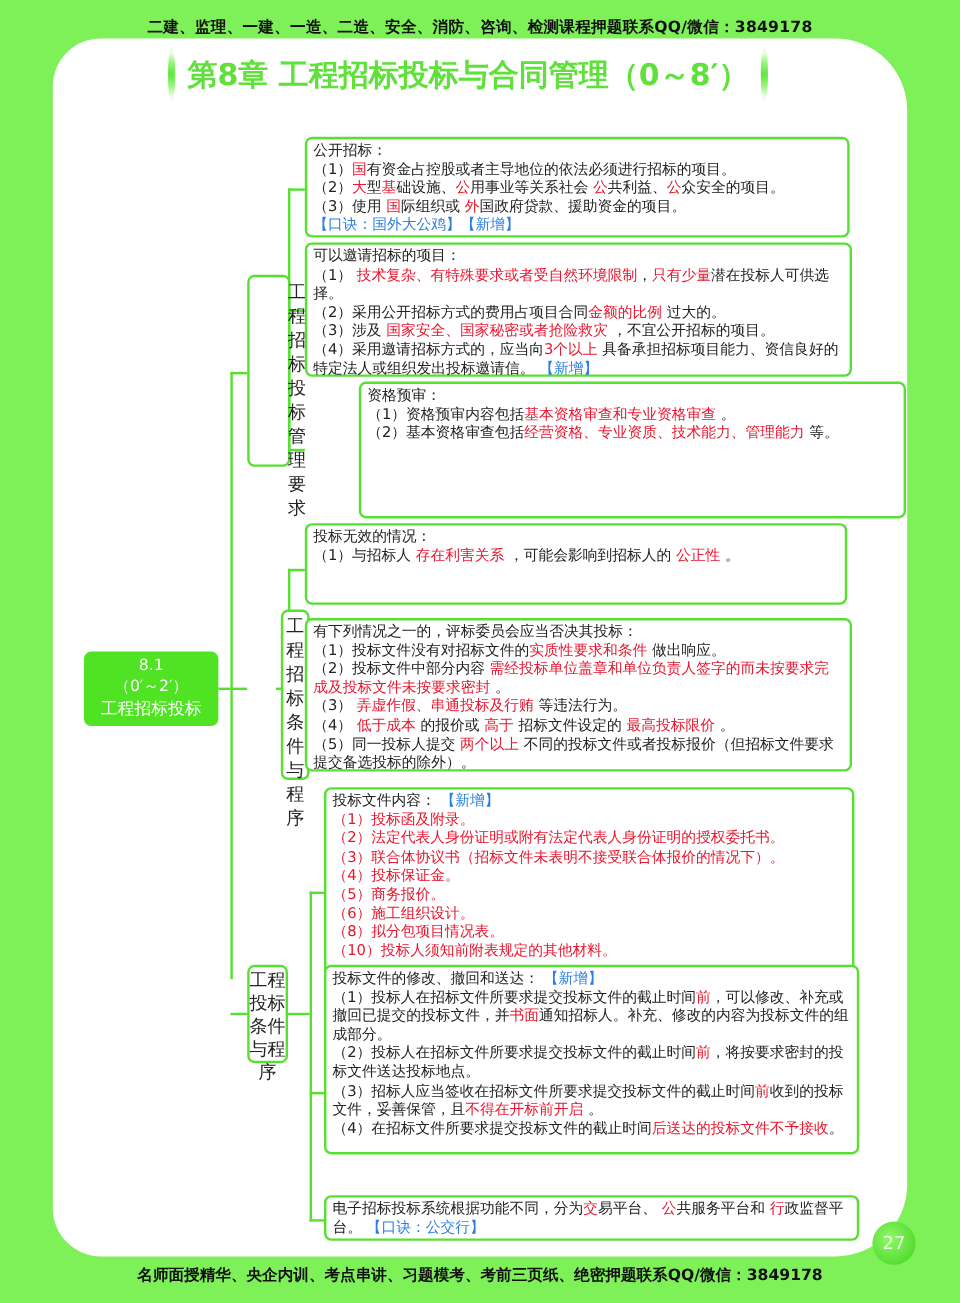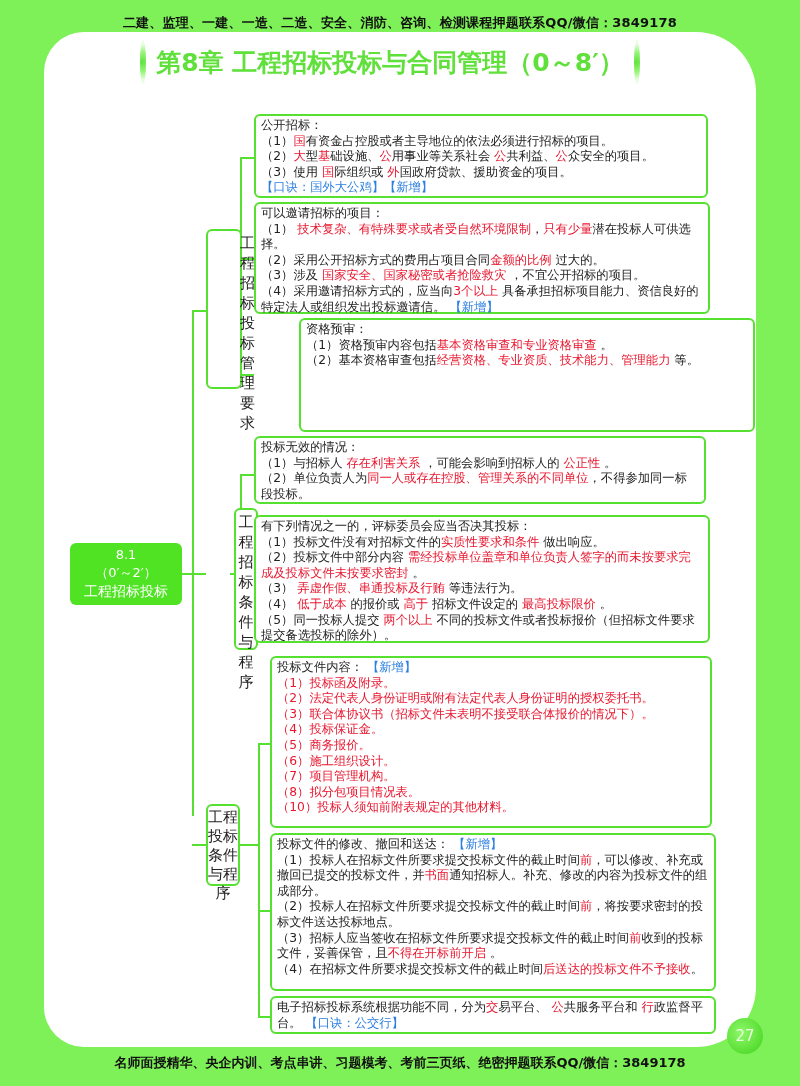--- a/index.html
+++ b/index.html
@@ -126,46 +126,44 @@
 
 <div class="box" style="left:254px;top:318px;width:456px;height:114px;margin-left:45px;">
   <p>资格预审：</p>
   <p><span>（1）资格预审内容包括</span><span class="r">基本资格审查和专业资格审查</span><span>    。</span></p>
   <p><span>（2）基本资格审查包括</span><span class="r">经营资格、专业资质、技术能力、管理能力</span><span> 等。</span></p>
 </div>
 
 <div class="box" style="left:254px;top:436px;width:452px;height:68px;">
   <p>投标无效的情况：</p>
   <p><span>（1）与招标人 </span><span class="r">存在利害关系</span><span> ，可能会影响到招标人的 </span><span class="r">公正性</span><span> 。</span></p>
-  <p><span>（2）单位负责人为</span><span class="r">同一人或存在控股、管理关系的不同单位</span><span>，不得参加同一标段投标。</span></p>
 </div>
 
 <div class="box" style="left:254px;top:515px;width:456px;height:128px;">
   <p>有下列情况之一的，评标委员会应当否决其投标：</p>
   <p><span>（1）投标文件没有对招标文件的</span><span class="r">实质性要求和条件</span><span> 做出响应。</span></p>
   <p><span>（2）投标文件中部分内容 </span><span class="r">需经投标单位盖章和单位负责人签字的而未按要求完成及投标文件未按要求密封</span><span>   。</span></p>
   <p><span>（3） </span><span class="r">弄虚作假、串通投标及行贿</span><span>  等违法行为。</span></p>
   <p><span>（4） </span><span class="r">低于成本</span><span> 的报价或 </span><span class="r">高于</span><span> 招标文件设定的 </span><span class="r">最高投标限价</span><span>  。</span></p>
   <p><span>（5）同一投标人提交 </span><span class="r">两个以上</span><span> 不同的投标文件或者投标报价（但招标文件要求提交备选投标的除外）。</span></p>
 </div>
 
 <div class="box" style="left:270px;top:656px;width:442px;height:172px;">
   <p><span>投标文件内容：  </span><span class="b">【新增】</span></p>
   <p class="r">（1）投标函及附录。</p>
   <p class="r">（2）法定代表人身份证明或附有法定代表人身份证明的授权委托书。</p>
   <p class="r">（3）联合体协议书（招标文件未表明不接受联合体报价的情况下）。</p>
   <p class="r">（4）投标保证金。</p>
   <p class="r">（5）商务报价。</p>
   <p class="r">（6）施工组织设计。</p>
-  <p class="r">（7）项目管理机构。</p>
   <p class="r">（8）拟分包项目情况表。</p>
   <p class="r">（10）投标人须知前附表规定的其他材料。</p>
 </div>
 
-<div class="box" style="left:270px;top:833px;width:446px;height:158px;">
+<div class="box" style="left:270px;top:804px;width:446px;height:158px;">
   <p><span>投标文件的修改、撤回和送达：    </span><span class="b">【新增】</span></p>
   <p><span>（1）投标人在招标文件所要求提交投标文件的截止时间</span><span class="r">前</span><span>，可以修改、补充或撤回已提交的投标文件，并</span><span class="r">书面</span><span>通知招标人。补充、修改的内容为投标文件的组成部分。</span></p>
   <p><span>（2）投标人在招标文件所要求提交投标文件的截止时间</span><span class="r">前</span><span>，将按要求密封的投标文件送达投标地点。</span></p>
   <p><span>（3）招标人应当签收在招标文件所要求提交投标文件的截止时间</span><span class="r">前</span><span>收到的投标文件，妥善保管，且</span><span class="r">不得在开标前开启</span><span> 。</span></p>
   <p><span>（4）在招标文件所要求提交投标文件的截止时间</span><span class="r">后送达的投标文件不予接收</span><span>。</span></p>
 </div>
 
 <div class="box" style="left:270px;top:996px;width:446px;height:38px;">
   <p><span>电子招标投标系统根据功能不同，分为</span><span class="r">交</span><span>易平台、 </span><span class="r">公</span><span>共服务平台和 </span><span class="r">行</span><span>政监督平台。 </span><span class="b">【口诀：公交行】</span></p>
 </div>

